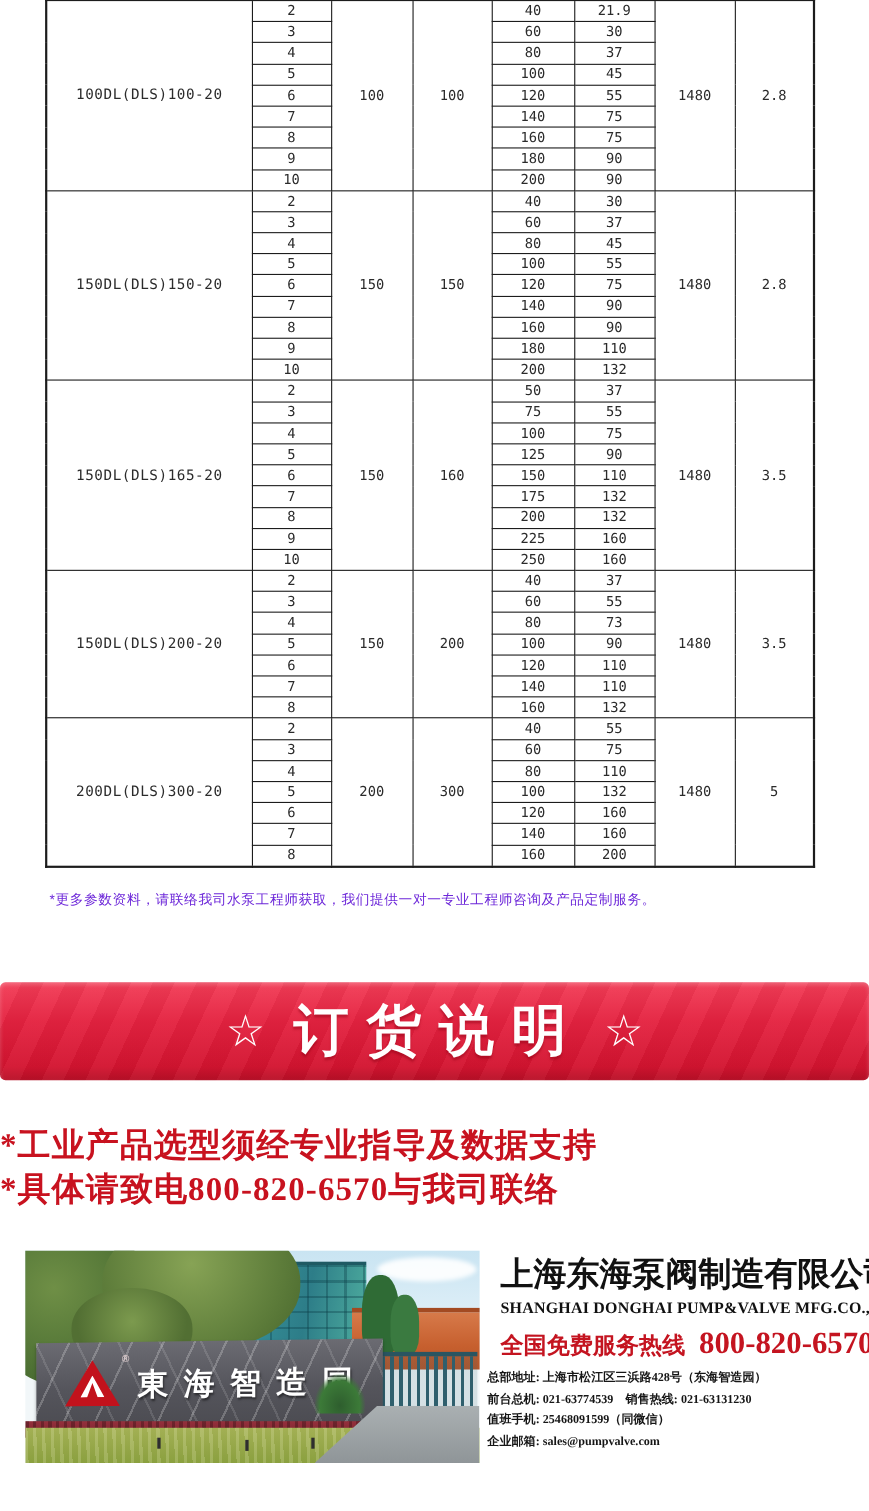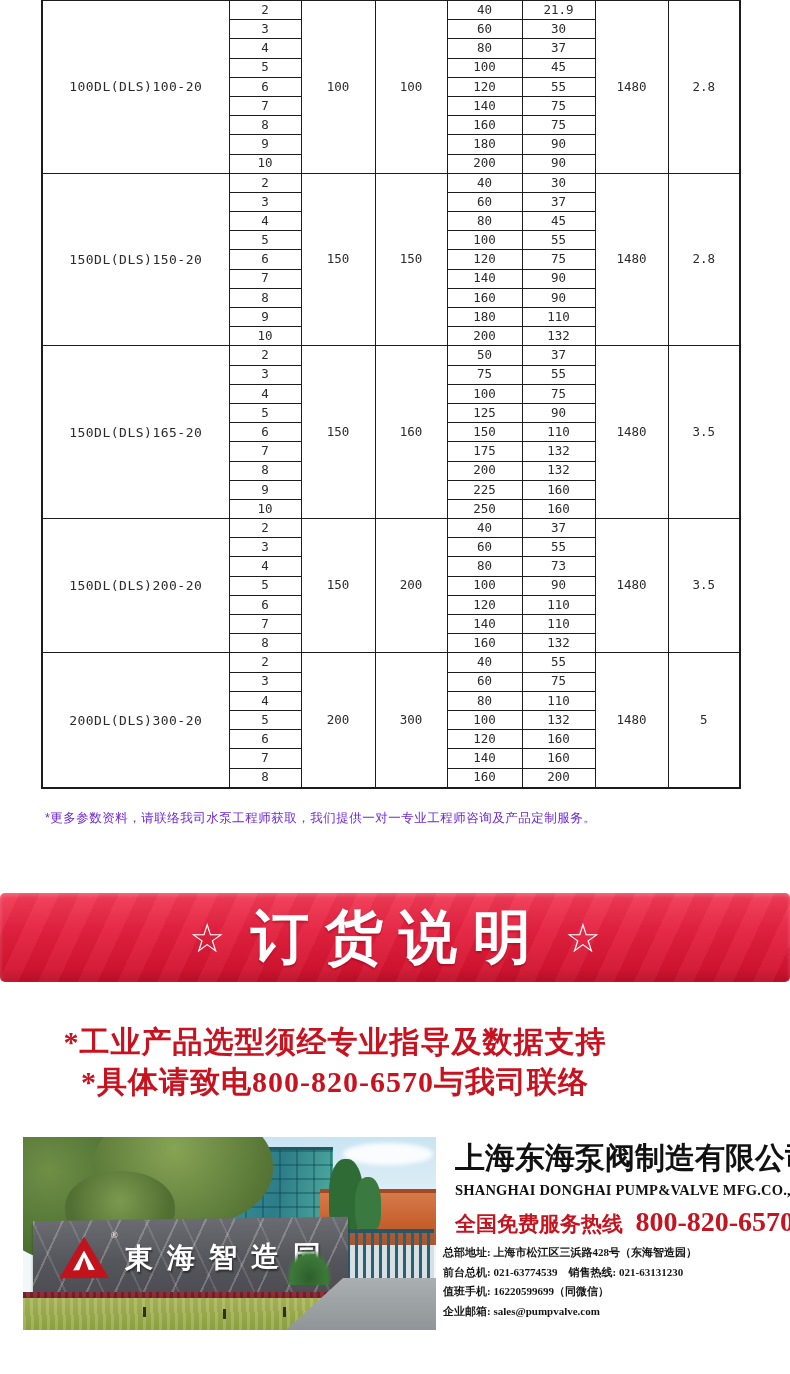--- a/index.html
+++ b/index.html
@@ -19,25 +19,25 @@
         letter-spacing:0.5px;}
 
   
   .banner{position:absolute;left:0;top:893px;width:790px;height:89px;border-radius:5px;
           background:linear-gradient(180deg,#f23d57 0%,#e42240 40%,#d31430 86%,#b80f26 100%);
           display:flex;align-items:center;justify-content:center;gap:18px;
           box-shadow:inset 0 2px 4px rgba(255,255,255,0.25);}
   .banner::before{content:"";position:absolute;inset:0;border-radius:5px;
           background:repeating-linear-gradient(115deg,rgba(255,255,255,0.04) 0 18px,rgba(0,0,0,0.03) 18px 36px);}
   .banner .star{color:#ffffff;font-size:40px;line-height:1;position:relative;}
-  .banner .title{color:#ffffff;font-size:58px;font-weight:bold;letter-spacing:16px;
+  .banner .title{color:#ffffff;font-size:50px;font-weight:bold;letter-spacing:16px;
           text-indent:8px;position:relative;text-shadow:0 2px 2px rgba(140,0,20,0.45);}
 
   
-  .order-notes{position:absolute;left:0;top:1022px;width:670px;text-align:center;
+  .order-notes{position:absolute;left:0;top:1022px;width:670px;
                font-family:"Liberation Serif",serif;font-weight:bold;color:#c8121f;}
   .order-notes .line{font-size:30px;line-height:40px;letter-spacing:1px;}
 
   
   .photo{position:absolute;left:23px;top:1137px;width:413px;height:193px;overflow:hidden;
          background:linear-gradient(180deg,#c9e4f2 0%,#e8f4fa 45%,#f2f7f9 60%);}
   .cloud{position:absolute;background:#ffffff;border-radius:50%;filter:blur(2px);opacity:0.9;}
   .tree{position:absolute;border-radius:48%;}
   .glass-building{position:absolute;left:188px;top:10px;width:122px;height:78px;
          background:
@@ -385,18 +385,18 @@
   <div class="company">
     <div class="name">上海东海泵阀制造有限公司</div>
     <div class="name-en">SHANGHAI DONGHAI PUMP&amp;VALVE MFG.CO.,LTD.</div>
     <div class="hotline">
       <span class="hl-label">全国免费服务热线</span>
       <span class="hl-number">800-820-6570</span>
     </div>
     <div class="contacts">
         <div class="cline">总部地址: 上海市松江区三浜路428号（东海智造园）</div>
         <div class="cline">前台总机: 021-63774539　销售热线: 021-63131230</div>
-        <div class="cline">值班手机: 16220599699（同微信）</div>
+        <div class="cline">值班手机: 25468091599（同微信）</div>
         <div class="cline">企业邮箱: sales@pumpvalve.com</div>
       </div>
   </div>
 
 </div>
 
 </body></html>

